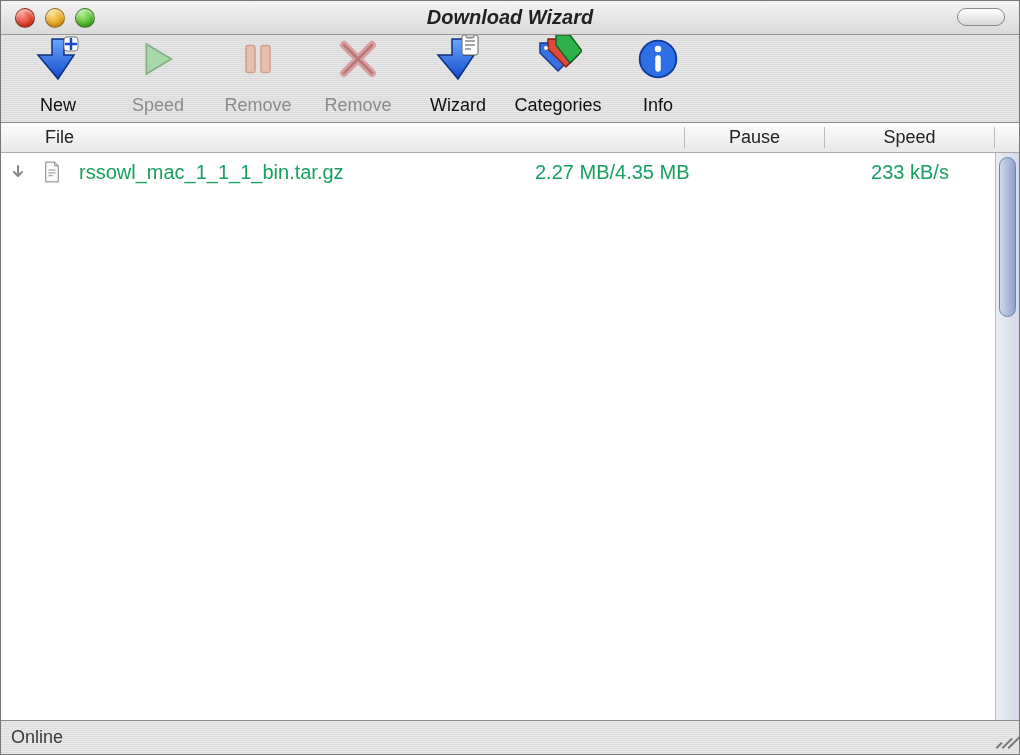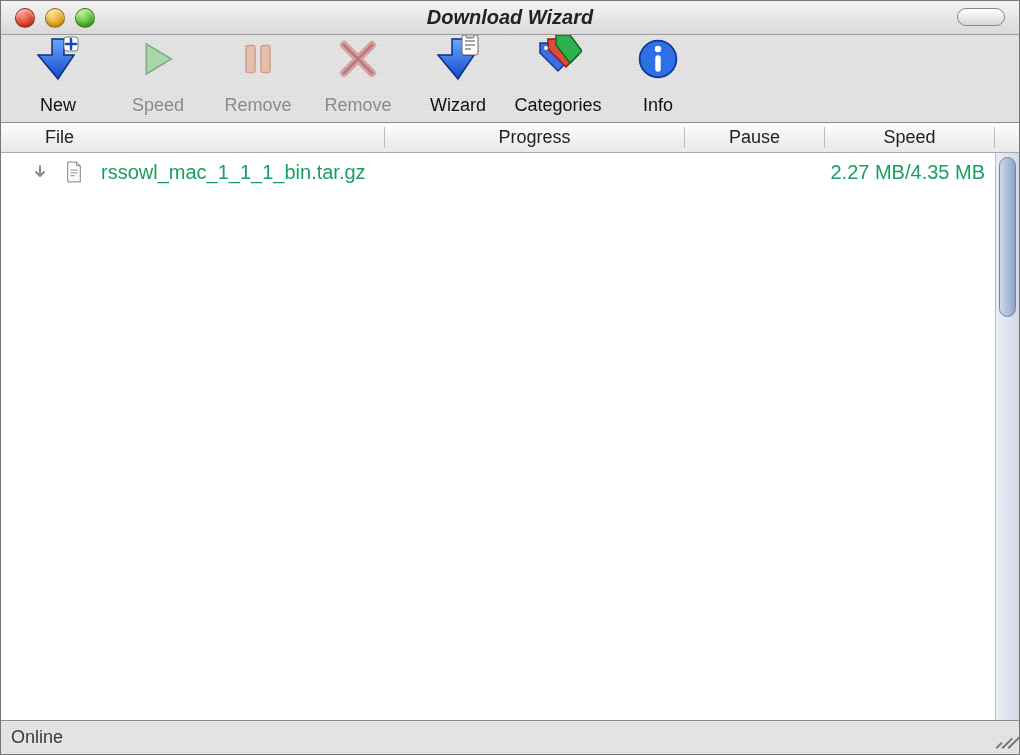--- a/index.html
+++ b/index.html
@@ -57,21 +57,21 @@
   }
   .hcell { display:flex; align-items:center; padding: 0 10px; border-right: 1px solid #bcbcbc; color:#222; }
   .hcell:last-child { border-right: 1px solid #bcbcbc; }
   .col-icon   { width: 34px; padding:0; border-right:none; }
   .col-file   { flex: 1 1 auto; }
   .col-prog   { width: 300px; justify-content:center; }
   .col-time   { width: 140px; justify-content:center; }
   .col-speed  { width: 170px; justify-content:center; }
   .col-scroll { width: 24px; border-right:none; }
 
-  .content { flex:1 1 auto; display:flex; min-height:0;margin-left:22px; }
+  .content { flex:1 1 auto; display:flex; min-height:0; }
   .rows { flex:1 1 auto; background:#fff; overflow:hidden; }
   .scrollbar {
     width: 24px; background: linear-gradient(to right,#e9eef6,#d3d9e4);
     border-left: 1px solid #b6bccb;
     position: relative;
   }
   .scroll-thumb {
     position:absolute; left:3px; right:3px; top:4px; height:160px;
     border-radius: 9px;
     background: linear-gradient(to right,#cfd9ec,#8ea2c8);
@@ -79,21 +79,21 @@
   }
 
   .row {
     display:flex; align-items:center; height:38px; padding: 0 0 0 0;
     color:#18a060; font-size:20px;
   }
   .row .c { padding: 0 10px; }
   .row .c.icon { width:34px; padding:0; display:flex; align-items:center; justify-content:center; }
   .row .c.fileicon { width:34px; padding:0; display:flex; align-items:center; justify-content:center; }
   .row .c.file { flex:1 1 auto; white-space: nowrap; overflow:hidden; text-overflow:ellipsis; }
-  .row .c.prog { width:300px; text-align:right; }
+  .row .c.prog { width:300px; text-align:left; }
   .row .c.time { width:140px; text-align:center; }
   .row .c.speed{ width:170px; text-align:center; }
 
   .statusbar {
     height: 34px;
     background: repeating-linear-gradient( to bottom,
       #e8e8e8 0, #e8e8e8 1px, #dedede 1px, #dedede 2px
     );
     border-top: 1px solid #8a8a8a;
     display:flex; align-items:center; justify-content:space-between;
@@ -206,21 +206,20 @@
         </svg>
       </div>
       <div class="tb-label">Info</div>
     </div>
 
   </div>
 
   <div class="headers">
     <div class="hcell col-icon"></div>
     <div class="hcell col-file">File</div>
-    <div class="hcell col-prog">Progress</div>
     <div class="hcell col-time">Pause</div>
     <div class="hcell col-speed">Speed</div>
     <div class="hcell col-scroll"></div>
   </div>
 
   <div class="content">
     <div class="rows">
       <div class="row">
         <div class="c icon">
           <svg viewBox="0 0 16 16" width="16" height="16">
@@ -229,20 +228,21 @@
         </div>
         <div class="c fileicon">
           <svg viewBox="0 0 20 24" width="18" height="22">
             <path d="M3 1h10l4 4v18H3z" fill="#fafafa" stroke="#777"></path>
             <path d="M13 1v4h4" fill="none" stroke="#777"></path>
             <path d="M6 10h8M6 13h8M6 16h5" stroke="#aaa" stroke-width="1.4"></path>
           </svg>
         </div>
         <div class="c file">rssowl_mac_1_1_1_bin.tar.gz</div>
         <div class="c prog">2.27 MB/4.35 MB</div>
+        <div class="c speed">233 kB/s</div>
       </div>
     </div>
     <div class="scrollbar">
       <div class="scroll-thumb"></div>
     </div>
   </div>
 
   <div class="statusbar">
     <span>Online</span>
     <div class="resize-grip">

